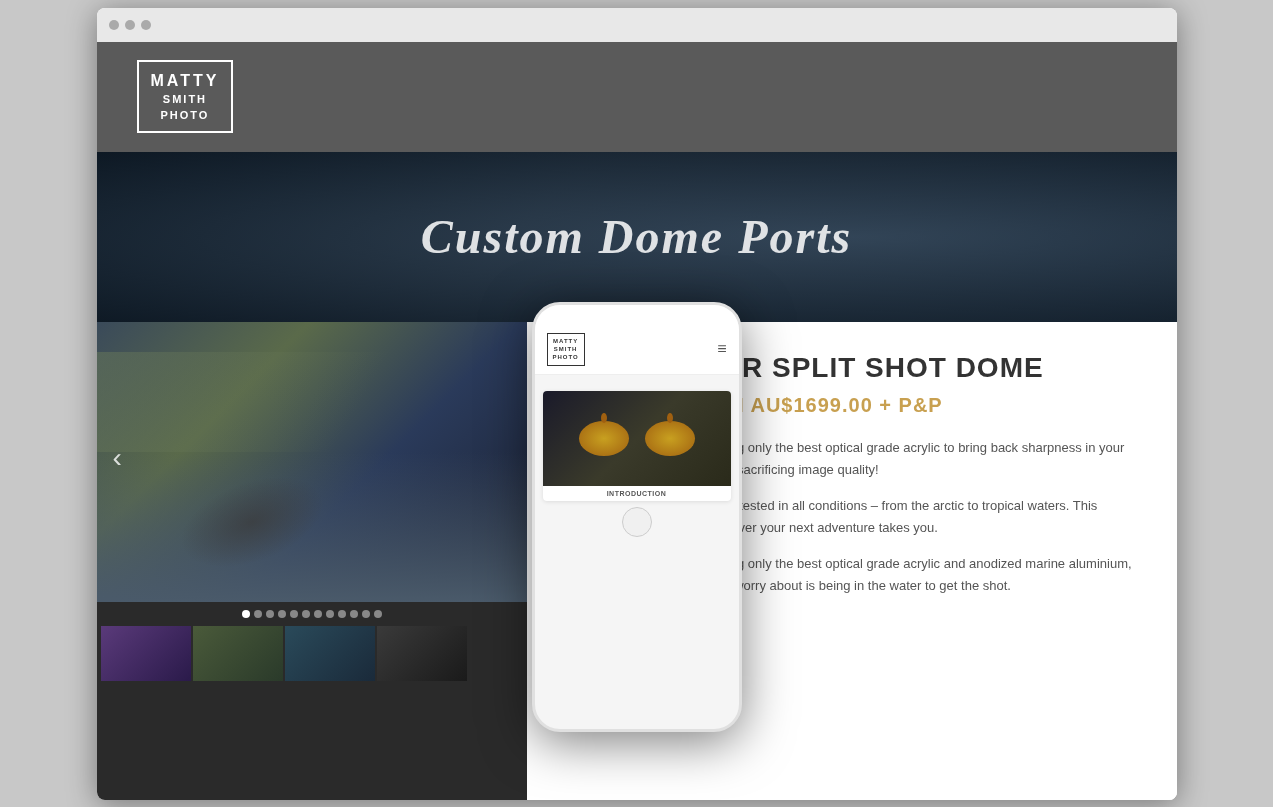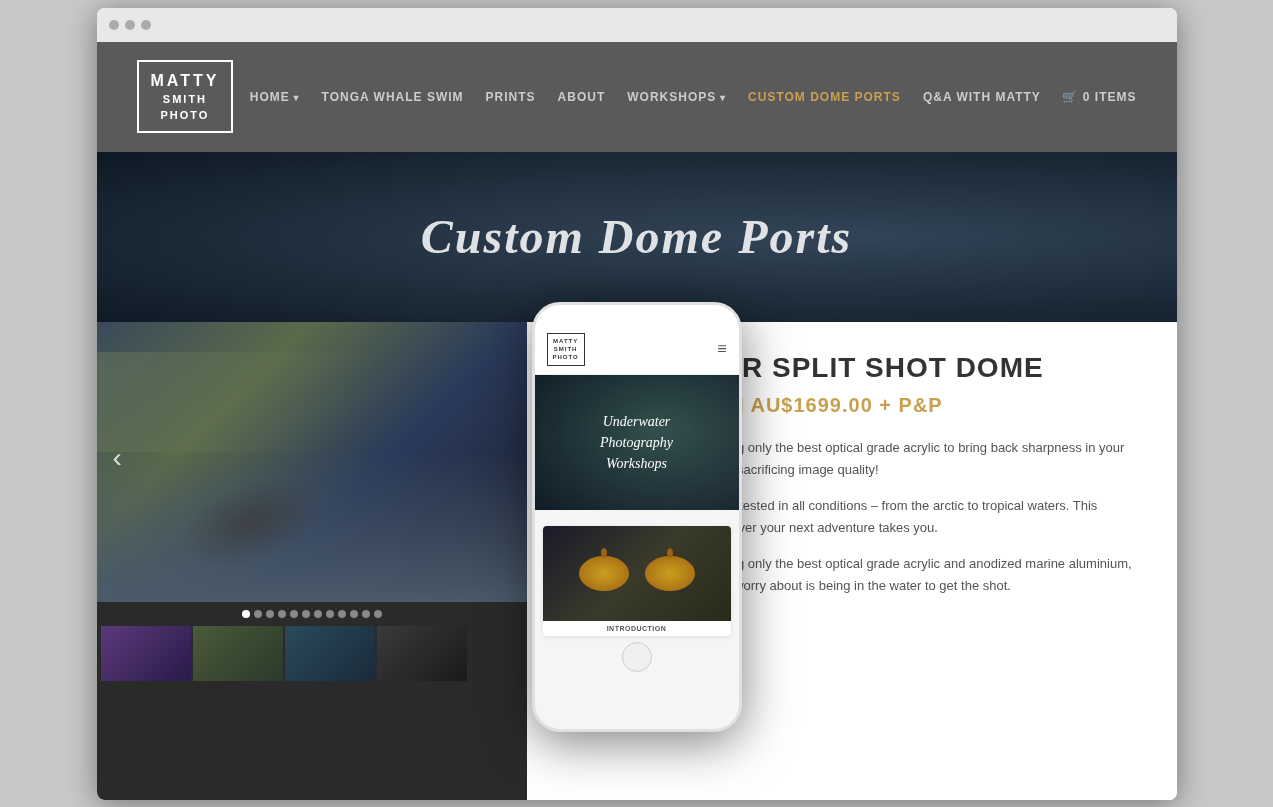--- a/index.html
+++ b/index.html
@@ -428,33 +428,20 @@
   </div>
 
   <div class="site-content">
 
     <div class="site-header">
       <div class="logo-box">
         <div class="logo-main">MATTY</div>
         <div>SMITH</div>
         <div>PHOTO</div>
       </div>
-      <nav>
-        <a class="home">HOME</a>
-        <a>TONGA WHALE SWIM</a>
-        <a>PRINTS</a>
-        <a>ABOUT</a>
-        <a class="workshops">WORKSHOPS</a>
-        <a class="active">CUSTOM DOME PORTS</a>
-        <a>Q&amp;A WITH MATTY</a>
-        <div class="cart-btn">
-          <span>🛒</span>
-          <span>0 ITEMS</span>
-        </div>
-      </nav>
     </div>
 
     <div class="hero-banner">
       <div class="hero-bg-overlay"></div>
       <h1 class="hero-title">Custom Dome Ports</h1>
     </div>
 
     <div class="main-content">
 
       <div class="carousel-section">
@@ -497,28 +484,20 @@
       <div class="mobile-overlay">
         <div class="mobile-frame">
           <div class="mobile-status-bar"></div>
           <div class="mobile-header">
             <div class="mobile-logo">
               <div>MATTY</div>
               <div>SMITH</div>
               <div>PHOTO</div>
             </div>
             <div class="mobile-hamburger">≡</div>
-          </div>
-          <div class="mobile-hero-img">
-            <div class="mobile-hero-bg"></div>
-            <div class="mobile-hero-text">
-              <div>Underwater</div>
-              <div>Photography</div>
-              <div>Workshops</div>
-            </div>
           </div>
           <div class="mobile-separator"></div>
           <div class="mobile-product-card">
             <div class="mobile-product-img">
               <div class="nudibranch"></div>
               <div class="nudibranch"></div>
             </div>
             <div class="mobile-product-label">INTRODUCTION</div>
           </div>
           <button class="mobile-home-btn"></button>

